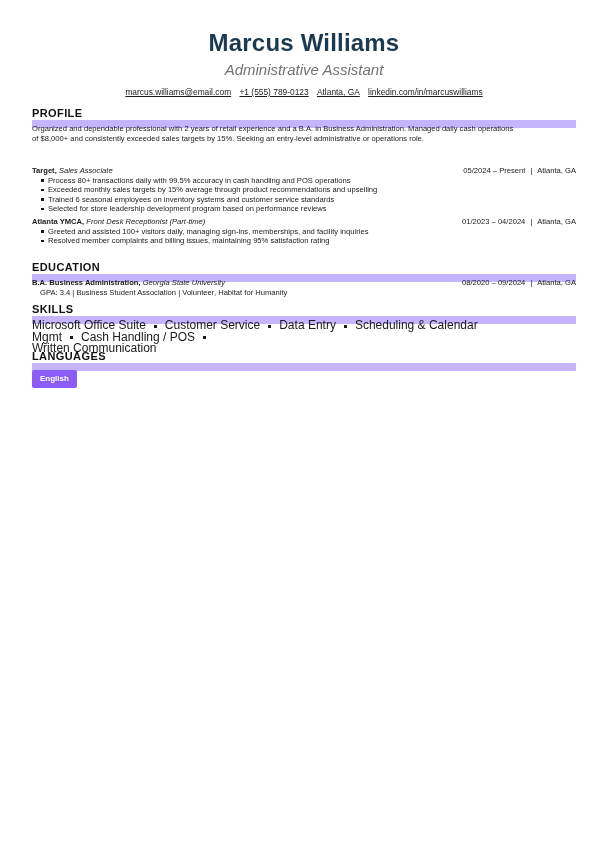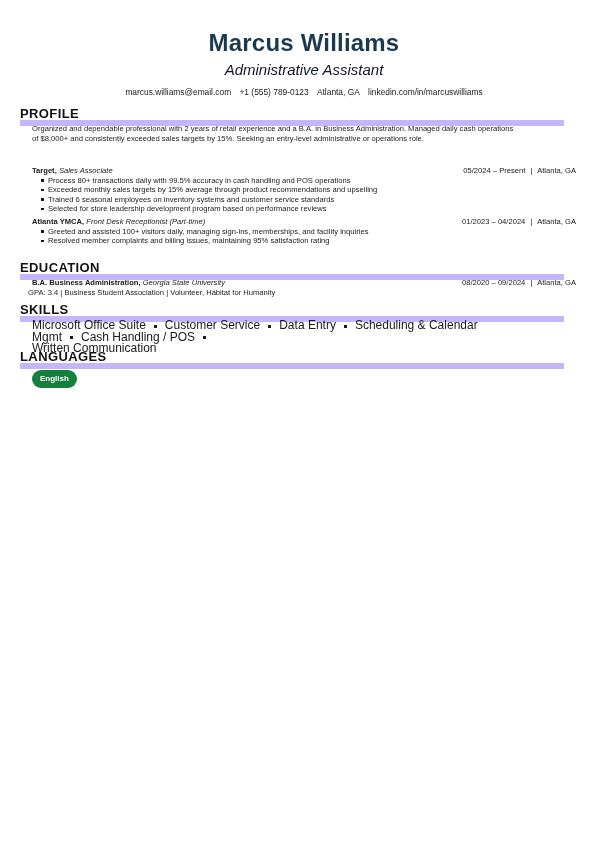--- a/index.html
+++ b/index.html
@@ -9,48 +9,48 @@
       color: #1a1a1a;
     }
     .page { position: relative; width: 608px; height: 860px; }
     .name {
       position: absolute; left: 0; right: 0; top: 28px;
       font-size: 24px; font-weight: bold; color: #1b3a52; letter-spacing: 0.2px;
       text-align: center; line-height: 30px;
     }
     .title {
       position: absolute; left: 0; right: 0; top: 60px;
-      font-size: 15px; font-style: italic; color: #0f172a;
+      font-size: 15px; font-style: italic; color: #737373;
       text-align: center; line-height: 20px;
     }
     .contact {
       position: absolute; left: 0; right: 0; top: 86px;
       font-size: 8.4px; color: #1a1a1a; text-align: center; line-height: 12px;
     }
-    .contact span { margin: 8px 3px; }
+    .contact span { margin: 8px 3px; text-decoration: underline; }
     .section-head {
-      position: absolute; left: 20px; width: 544px;
-      font-size: 13px; font-weight: bold; color: #111; letter-spacing: 0.4px;
-      border-bottom: 6px solid #c4b5fd; line-height: 11px; padding-bottom: 1px;
+      position: absolute; left: 32px; width: 544px;
+      font-size: 11px; font-weight: bold; color: #111; letter-spacing: 0.4px;
+      border-bottom: 8px solid #c4b5fd; line-height: 11px; padding-bottom: 1px;
     }
     .text { position: absolute; left: 32px; width: 548px; font-size: 7.6px; line-height: 9.5px; color: #1a1a1a; }
     .row { position: absolute; left: 32px; width: 544px; font-size: 7.6px; line-height: 9.5px; }
     .row .left { position: absolute; left: 0; }
     .row .right { position: absolute; right: 0; }
     .bold { font-weight: bold; }
     .ital { font-style: italic; }
     ul.bullets { position: absolute; left: 40px; margin: 0; padding: 0; list-style: none; font-size: 7.6px; line-height: 9.5px; }
     ul.bullets li { position: relative; padding-left: 8px; }
     ul.bullets li::before { content: ""; position: absolute; left: 1px; top: 3.5px; width: 2.5px; height: 2.5px; background: #1a1a1a; }
     .skills { position: absolute; left: 32px; width: 470px; font-size: 12px; line-height: 11.5px; }
     .skills .sep { display: inline-block; width: 3px; height: 3px; background: #1a1a1a; margin: 0 8px; vertical-align: 1.5px; }
     .badge {
       position: absolute; left: 32px; top: 370px; height: 18px; padding: 0 8px;
-      background: #15803d; color: #fff; font-size: 8px; font-weight: bold;
-      line-height: 18px; border-radius: 9px;
+      background: #8b5cf6; color: #fff; font-size: 8px; font-weight: bold;
+      line-height: 18px; border-radius: 2px;
     }
   </style>
 </head>
 <body>
 
 <div class="page">
 
   <div class="name">Marcus Williams</div>
   <div class="title">Administrative Assistant</div>
   <div class="contact">
@@ -106,21 +106,21 @@
     <span class="left">
       <span class="bold">B.A. Business Administration,</span>
       <span class="ital">Georgia State University</span>
     </span>
     <span class="right">
       <span>08/2020 – 09/2024</span>
       <span style="margin:0 3px;">|</span>
       <span>Atlanta, GA</span>
     </span>
   </div>
-  <div class="text" style="top:287.5px; left:28px;">GPA: 3.4 | Business Student Association | Volunteer, Habitat for Humanity</div>
+  <div class="text" style="top:287.5px; left:40px;">GPA: 3.4 | Business Student Association | Volunteer, Habitat for Humanity</div>
 
   <div class="section-head" style="top:304px;">SKILLS</div>
   <div class="skills" style="top:320px;">
     <span>Microsoft Office Suite</span><span class="sep"></span><span>Customer Service</span><span class="sep"></span><span>Data Entry</span><span class="sep"></span><span>Scheduling &amp; Calendar Mgmt</span><span class="sep"></span><span>Cash Handling / POS</span><span class="sep"></span><br><span>Written Communication</span>
   </div>
 
   <div class="section-head" style="top:351px;">LANGUAGES</div>
   <div class="badge">English</div>
 
 </div>

